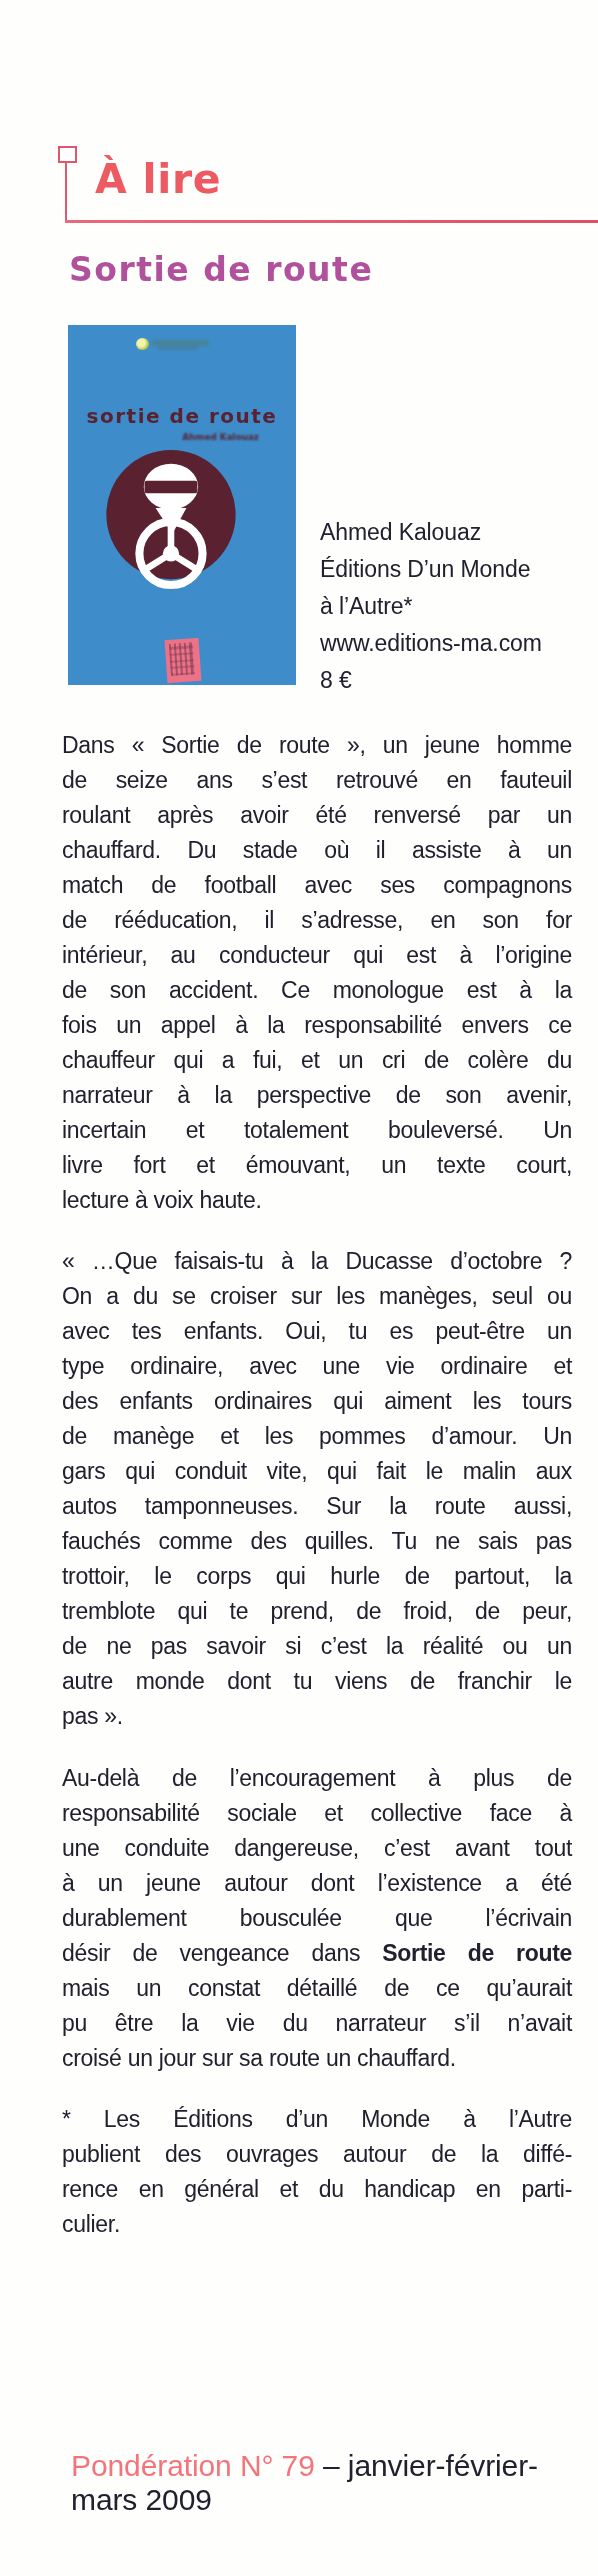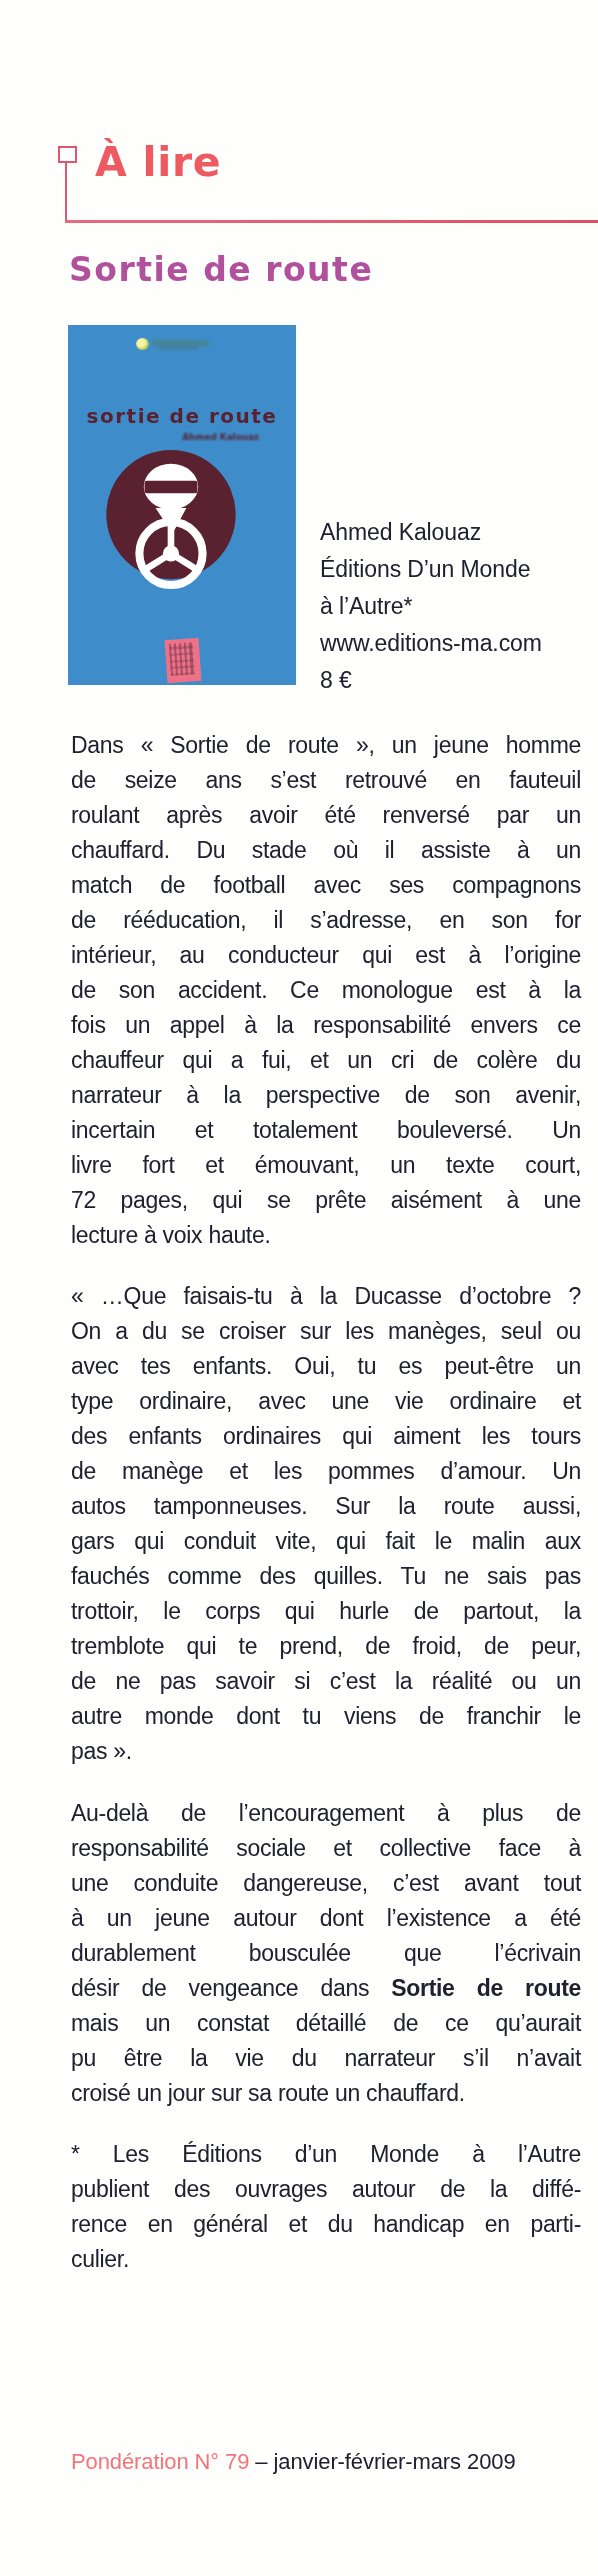--- a/index.html
+++ b/index.html
@@ -7,21 +7,21 @@
     position:relative;width:599px;height:2576px;overflow:hidden;
     background:#fefefc;
     font-family:"Liberation Sans", sans-serif;
   }
   
   .hdr-square{position:absolute;left:58px;top:146px;width:15.4px;height:13.2px;
     border:2.2px solid #e0566e;background:#fff;}
   .hdr-vline{position:absolute;left:65px;top:162px;width:2.2px;height:59px;background:#e0566e;}
   .hdr-rule{position:absolute;left:65px;top:220px;width:533px;height:2.9px;
     background:linear-gradient(90deg,#e96a7c,#e04f63);}
-  .hdr-label{position:absolute;left:95px;top:138px;
+  .hdr-label{position:absolute;left:95px;top:155px;
     font-family:"DejaVu Sans", sans-serif;font-weight:bold;font-size:41px;
     color:#ee5a62;letter-spacing:0.7px;}
   
   .art-title{position:absolute;left:69px;top:250px;
     font-family:"DejaVu Sans", sans-serif;font-weight:bold;font-size:33px;
     color:#b1509c;letter-spacing:1.5px;}
   
   .cover{position:absolute;left:68px;top:325px;width:228px;height:360px;
     background:#3e8dca;overflow:hidden;}
   .cover-logo{position:absolute;left:68px;top:11.8px;width:88px;height:14.7px;}
@@ -43,30 +43,30 @@
     background:#ed7187;transform:rotate(-4deg);filter:blur(0.3px);}
   .sticker .marks{position:absolute;left:4.4px;top:4.4px;right:5.9px;bottom:7.3px;
     background:
       repeating-linear-gradient(90deg, rgba(60,30,50,.55) 0 2.2px, transparent 2.2px 5.1px),
       repeating-linear-gradient(0deg, rgba(60,30,50,.35) 0 2.2px, transparent 2.2px 6.6px);
     opacity:.7;}
   
   .book-info{position:absolute;left:320px;top:514px;width:272px;
     font-size:23px;line-height:37px;color:#20202f;letter-spacing:-0.1px;}
   
-  .body-col{position:absolute;left:71px;top:728px;width:510px;
+  .body-col{position:absolute;left:62px;top:728px;width:510px;
     font-size:23px;line-height:35px;color:#20202f;letter-spacing:-0.3px;}
   .para{margin:0 0 26.4px 0;}
   .para.italic{}
   .line{height:35px;white-space:normal;}
   .line.just{text-align:justify;text-align-last:justify;}
   .b{font-weight:bold;}
   
   .footer{position:absolute;left:71px;top:2449px;width:514px;
-    font-size:22px;letter-spacing:-0.1px;}
+    font-size:30px;letter-spacing:-0.1px;}
   .footer .journal{color:#f3747b;}
   .footer .issue{color:#20202f;}
 </style>
 </head>
 <body>
 
 <div id="page">
 
   <div class="hdr-square"></div>
   <div class="hdr-vline"></div>
@@ -115,32 +115,31 @@
         <div class="line just"><span>chauffard. Du stade où il assiste à un</span></div>
         <div class="line just"><span>match de football avec ses compagnons</span></div>
         <div class="line just"><span>de rééducation, il s’adresse, en son for</span></div>
         <div class="line just"><span>intérieur, au conducteur qui est à l’origine</span></div>
         <div class="line just"><span>de son accident. Ce monologue est à la</span></div>
         <div class="line just"><span>fois un appel à la responsabilité envers ce</span></div>
         <div class="line just"><span>chauffeur qui a fui, et un cri de colère du</span></div>
         <div class="line just"><span>narrateur à la perspective de son avenir,</span></div>
         <div class="line just"><span>incertain et totalement bouleversé. Un</span></div>
         <div class="line just"><span>livre fort et émouvant, un texte court,</span></div>
-        <div class="line just"><span>72 pages, qui se prête aisément à une</span></div>
         <div class="line"><span>lecture à voix haute.</span></div>
       </div>
       <div class="para italic">
         <div class="line just"><span>« …Que faisais-tu à la Ducasse d’octobre ?</span></div>
         <div class="line just"><span>On a du se croiser sur les manèges, seul ou</span></div>
         <div class="line just"><span>avec tes enfants. Oui, tu es peut-être un</span></div>
         <div class="line just"><span>type ordinaire, avec une vie ordinaire et</span></div>
         <div class="line just"><span>des enfants ordinaires qui aiment les tours</span></div>
         <div class="line just"><span>de manège et les pommes d’amour. Un</span></div>
+        <div class="line just"><span>gars qui conduit vite, qui fait le malin aux</span></div>
         <div class="line just"><span>autos tamponneuses. Sur la route aussi,</span></div>
-        <div class="line just"><span>gars qui conduit vite, qui fait le malin aux</span></div>
         <div class="line just"><span>fauchés comme des quilles. Tu ne sais pas</span></div>
         <div class="line just"><span>trottoir, le corps qui hurle de partout, la</span></div>
         <div class="line just"><span>tremblote qui te prend, de froid, de peur,</span></div>
         <div class="line just"><span>de ne pas savoir si c’est la réalité ou un</span></div>
         <div class="line just"><span>autre monde dont tu viens de franchir le</span></div>
         <div class="line"><span>pas ».</span></div>
       </div>
       <div class="para">
         <div class="line just"><span>Au-delà de l’encouragement à plus de</span></div>
         <div class="line just"><span>responsabilité sociale et collective face à</span></div>

